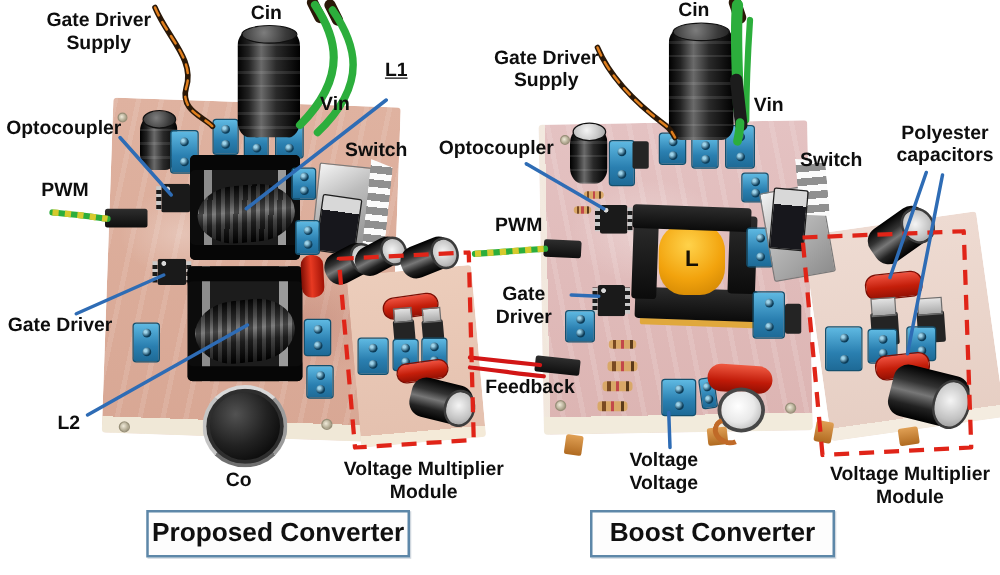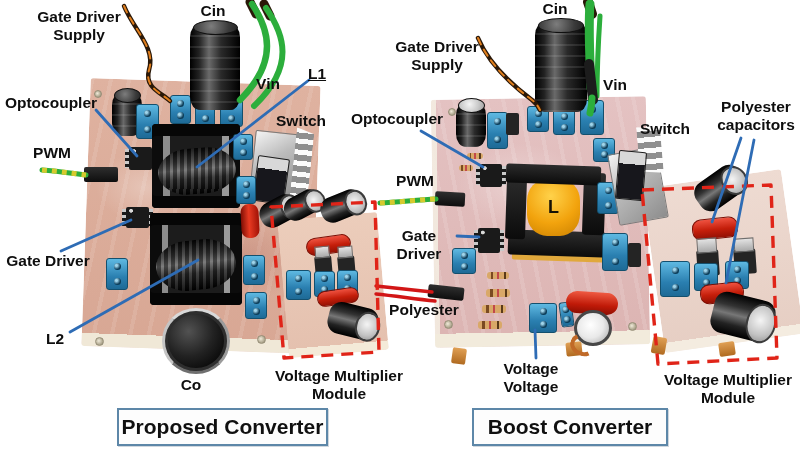--- a/index.html
+++ b/index.html
@@ -246,38 +246,38 @@
       <path d="M 457,236 L 479,237"></path>
       <path d="M 741,138 L 712,222"></path>
       <path d="M 754,140 L 726,283"></path>
       <path d="M 536,358 L 535,330"></path>
     </g>
   </svg>
 
   <div class="lbl" style="left:20px;top:8px;width:118px;">Gate Driver Supply</div>
   <div class="lbl" style="left:188px;top:2px;width:50px;">Cin</div>
   <div class="lbl" style="left:248px;top:75px;width:40px;">Vin</div>
-  <div class="lbl" style="left:297px;top:65px;width:40px;text-decoration:underline;">L1</div>
+  <div class="lbl" style="left:297px;top:48px;width:40px;text-decoration:underline;">L1</div>
   <div class="lbl" style="left:4px;top:94px;width:94px;">Optocoupler</div>
   <div class="lbl" style="left:22px;top:144px;width:60px;">PWM</div>
   <div class="lbl" style="left:270px;top:112px;width:62px;">Switch</div>
   <div class="lbl" style="left:2px;top:252px;width:92px;">Gate Driver</div>
   <div class="lbl" style="left:38px;top:330px;width:34px;">L2</div>
   <div class="lbl" style="left:171px;top:376px;width:40px;">Co</div>
   <div class="lbl" style="left:265px;top:367px;width:148px;">Voltage Multiplier Module</div>
 
   <div class="lbl" style="left:531px;top:0px;width:48px;">Cin</div>
   <div class="lbl" style="left:391px;top:38px;width:92px;">Gate Driver Supply</div>
   <div class="lbl" style="left:593px;top:76px;width:44px;">Vin</div>
   <div class="lbl" style="left:347px;top:110px;width:100px;">Optocoupler</div>
   <div class="lbl" style="left:389px;top:172px;width:52px;">PWM</div>
   <div class="lbl" style="left:633px;top:120px;width:64px;">Switch</div>
   <div class="lbl" style="left:710px;top:98px;width:92px;">Polyester capacitors</div>
   <div class="lbl" style="left:378px;top:227px;width:82px;">Gate Driver</div>
-  <div class="lbl" style="left:384px;top:301px;width:80px;">Polyester</div>
+  <div class="lbl" style="left:384px;top:301px;width:80px;">Feedback</div>
   <div class="lbl" style="left:497px;top:360px;width:68px;">Voltage Voltage</div>
   <div class="lbl" style="left:652px;top:371px;width:152px;">Voltage Multiplier Module</div>
 
   <div class="title-box" style="left:472px;top:408px;width:192px;height:34px;">
     <span>Boost Converter</span>
   </div>
   <div class="title-box" style="left:117px;top:408px;width:207px;height:34px;">
     <span>Proposed Converter</span>
   </div>
 

